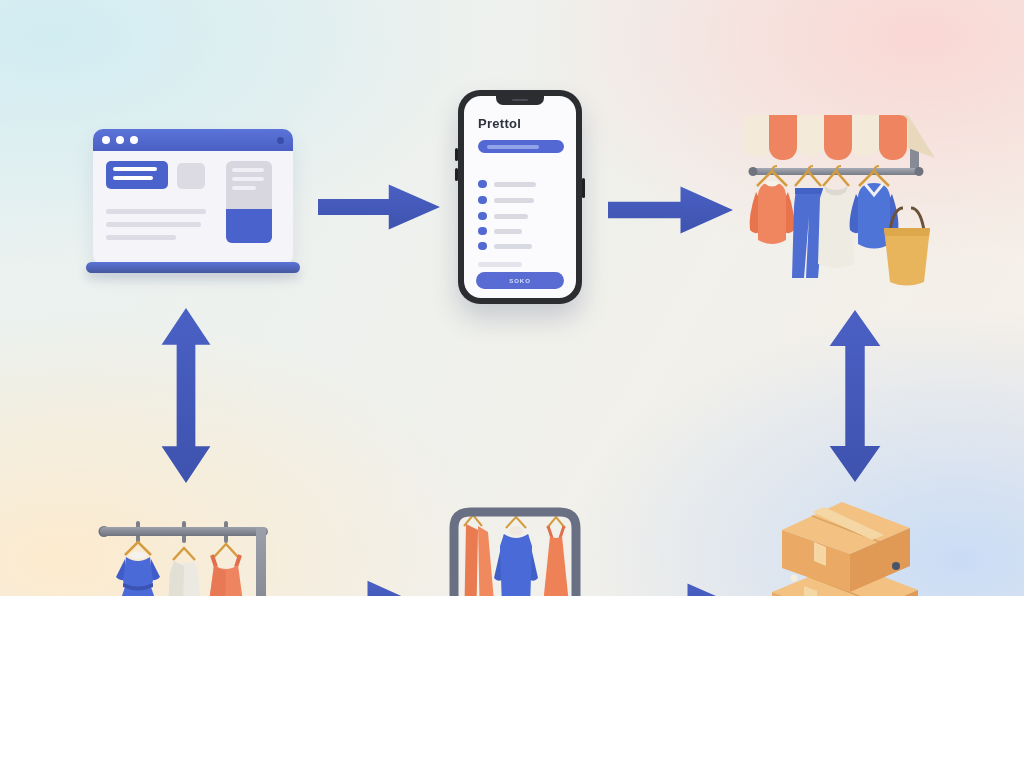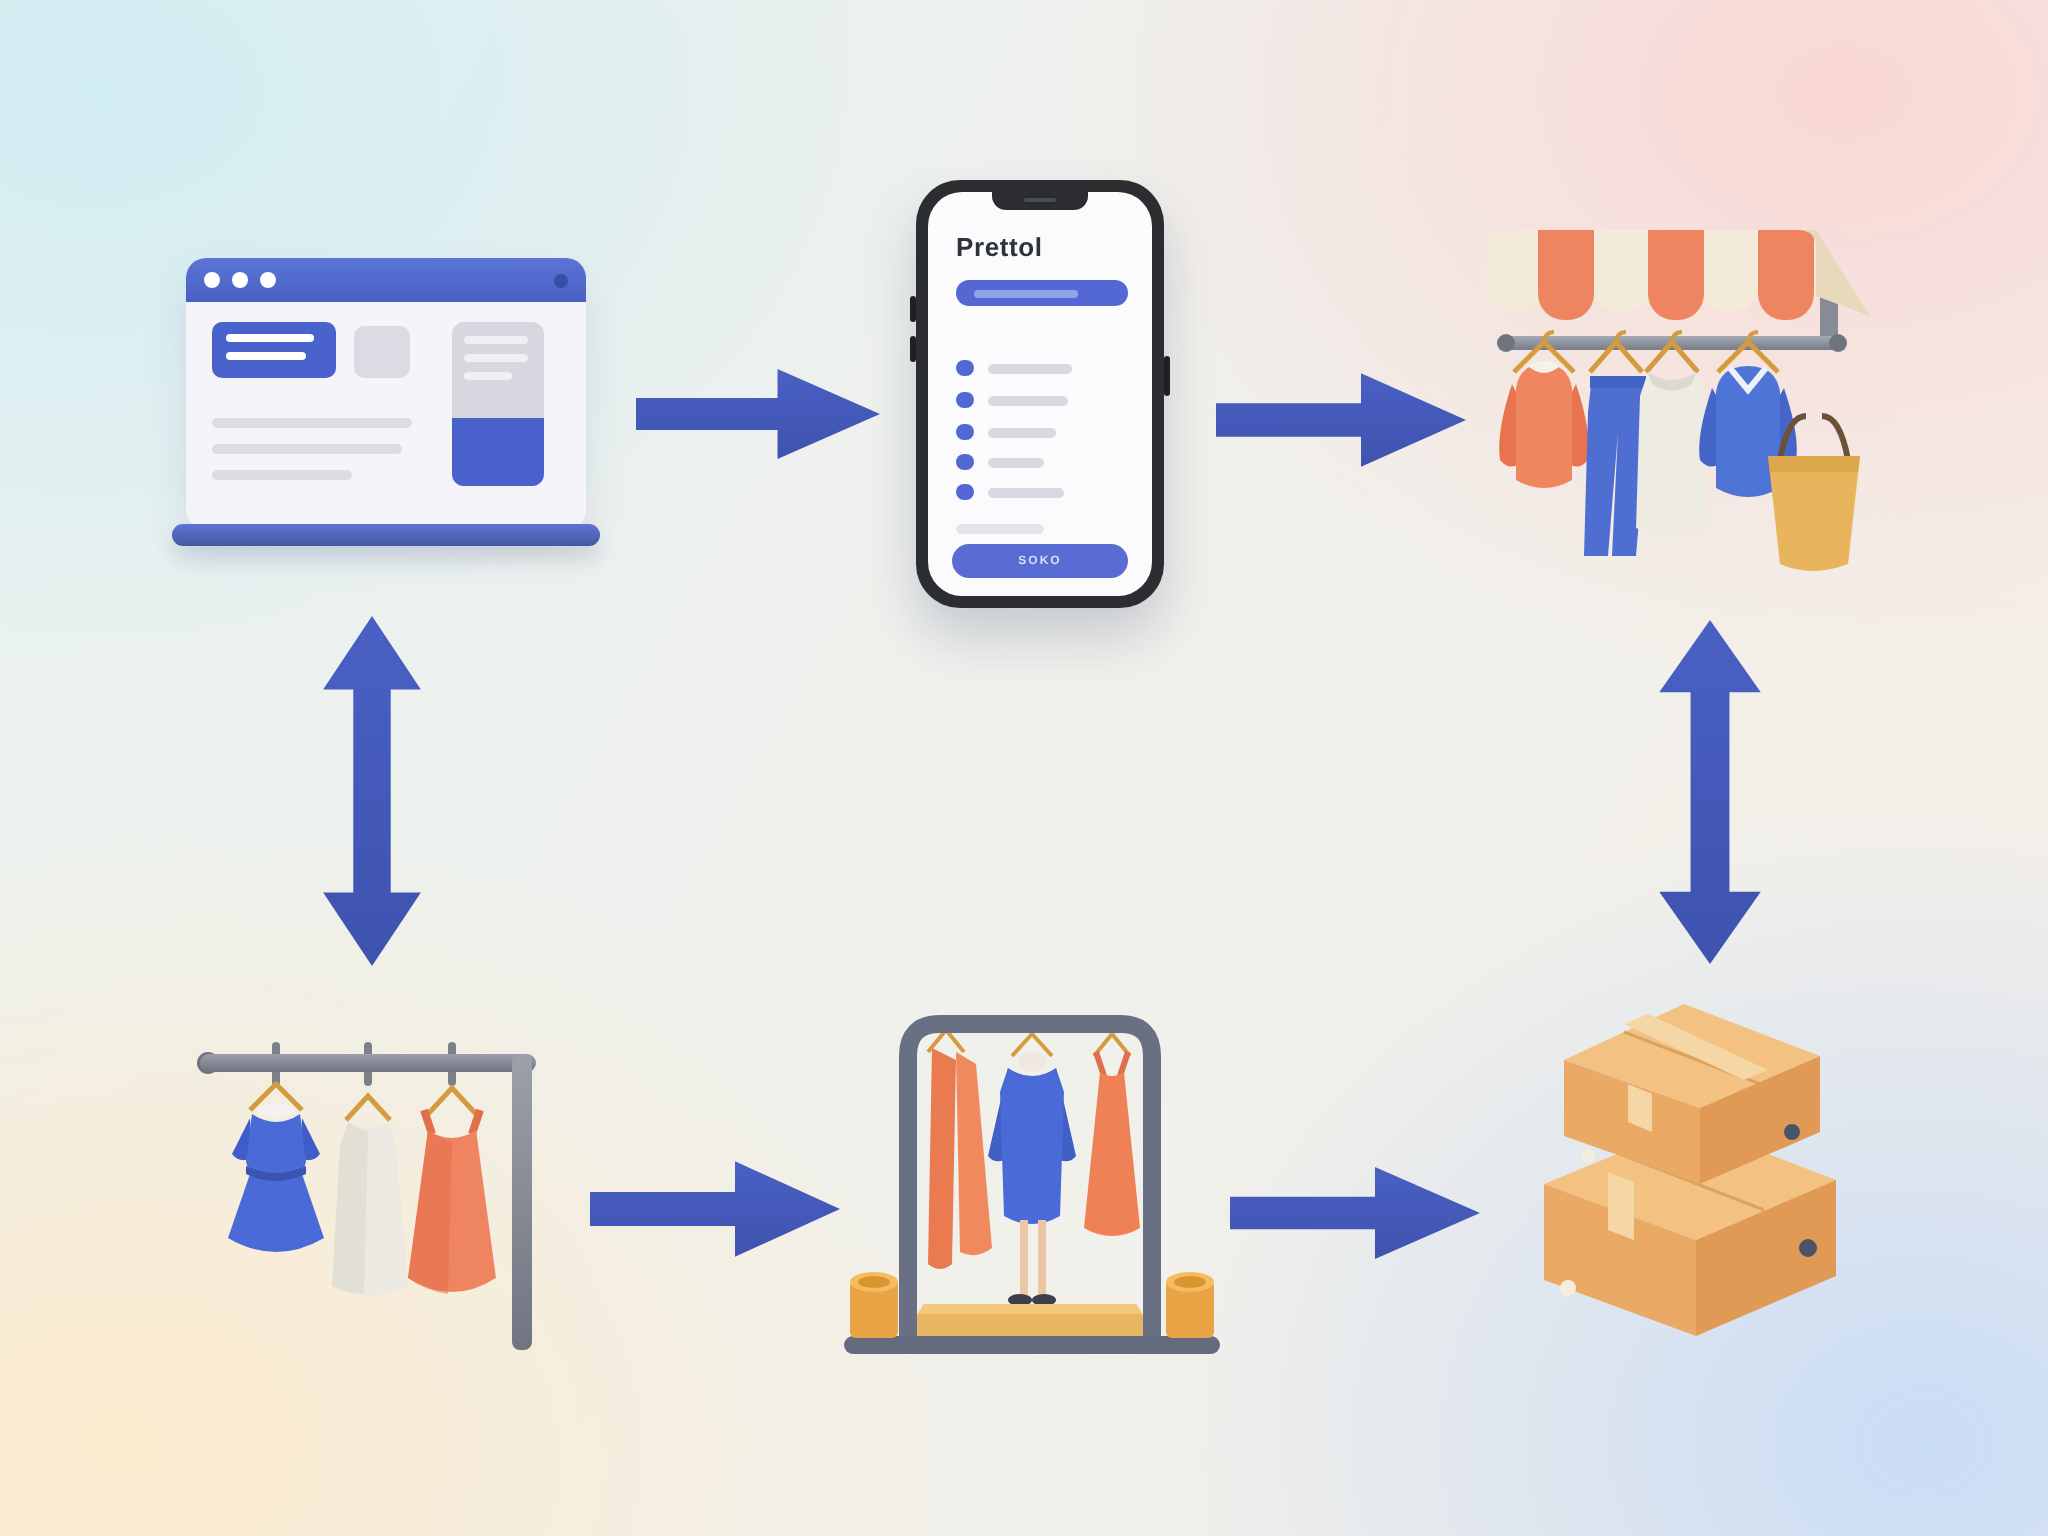--- a/index.html
+++ b/index.html
@@ -1,18 +1,18 @@
 <!DOCTYPE html>
 <html><head>
 <meta charset="utf-8">
 <style>
   html,body{margin:0;padding:0;}
   body{font-family:"Liberation Sans",sans-serif;}
   #stage{
-    position:relative;width:1024px;height:768px;overflow:hidden;
+    position:relative;width:1024px;height:596px;overflow:hidden;
     background:
       radial-gradient(55% 55% at 90% 6%,  rgba(250,214,211,.95), rgba(250,214,211,0) 70%),
       radial-gradient(60% 60% at 6% 94%,  rgba(253,234,204,.95), rgba(253,234,204,0) 70%),
       radial-gradient(55% 60% at 94% 94%, rgba(199,219,246,.95), rgba(199,219,246,0) 70%),
       radial-gradient(60% 55% at 5% 6%,   rgba(208,236,242,.95), rgba(208,236,242,0) 70%),
       linear-gradient(120deg,#e9f2f1,#f6efe7);
   }
   .abs{position:absolute;}
 
   

